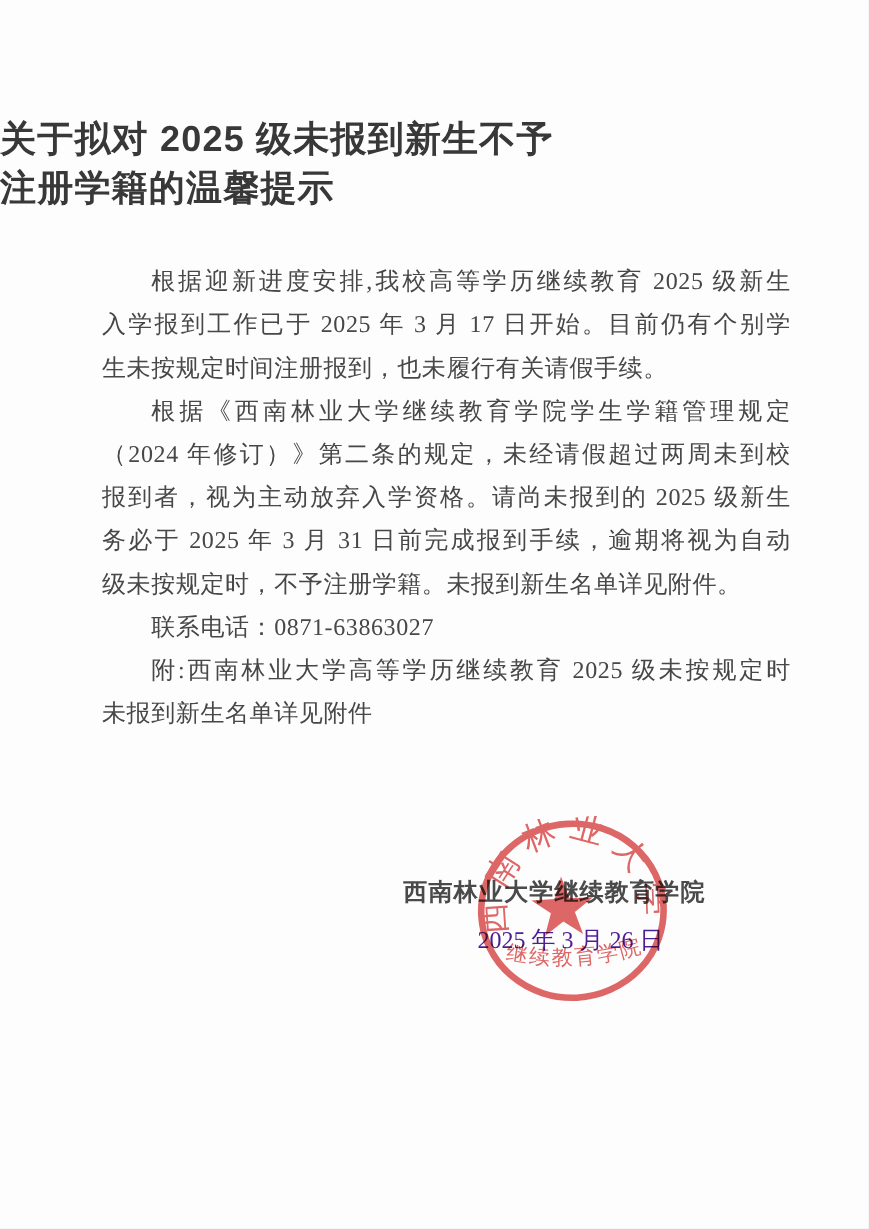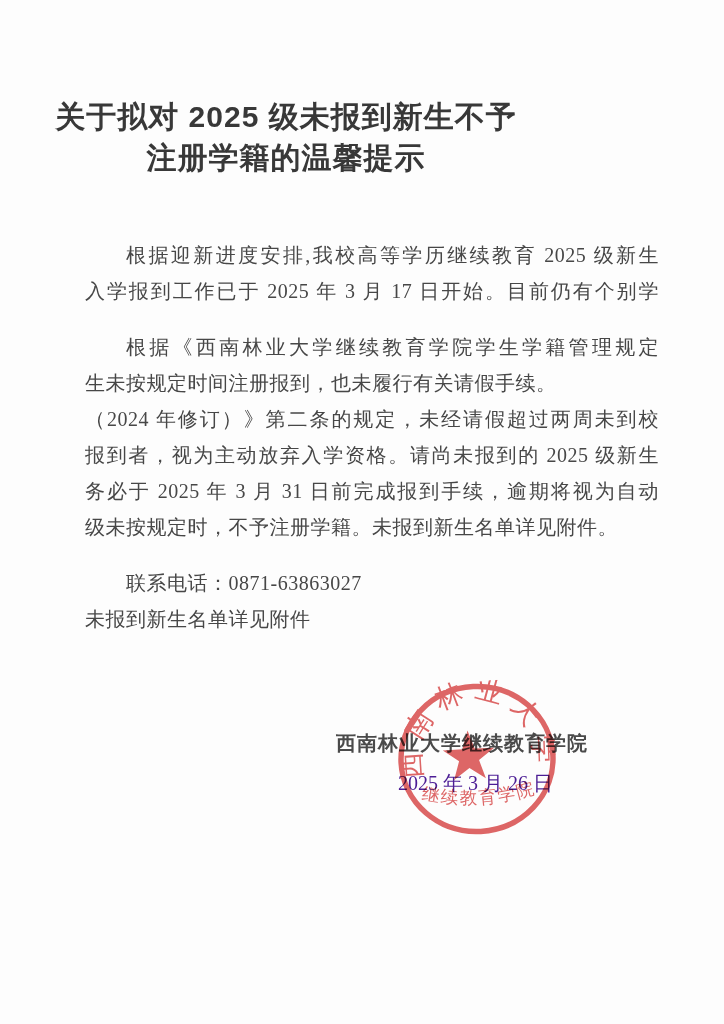--- a/index.html
+++ b/index.html
@@ -10,21 +10,21 @@
     margin: 0 auto;
     background: #fdfdfd;
     overflow: hidden;
     font-family: "Liberation Serif", serif;
   }
   .title {
     position: absolute;
     top: 96px;
     left: 0;
     width: 572px;
-    text-align: center;
+    text-align: left;
     font-family: "Liberation Sans", sans-serif;
     font-weight: 700;
     font-size: 30px;
     line-height: 41px;
     color: #383838;
     letter-spacing: 1px;
   }
   .body-text {
     position: absolute;
     top: 217px;
@@ -33,21 +33,21 @@
     font-size: 20px;
     color: #474747;
     letter-spacing: 0.5px;
   }
   .ln {
     height: 36px;
     line-height: 36px;
     text-align: left;
   }
   .ln.fill { text-align: justify; text-align-last: justify; }
-  .ln.indent { padding-left: 41px; margin-top: 20px; }
+  .ln.indent { padding-left: 41px; }
   .sig-org {
     position: absolute;
     top: 730px;
     left: 336px;
     font-size: 20px;
     color: #4a4a4a;
     letter-spacing: 1px;
     z-index: 1;
     font-weight: bold;
   }
@@ -77,27 +77,28 @@
 <div class="page">
 
   <div class="title">
     <div>关于拟对 2025 级未报到新生不予</div>
     <div>注册学籍的温馨提示</div>
   </div>
 
   <div class="body-text">
     <div class="ln indent fill">根据迎新进度安排,我校高等学历继续教育 2025 级新生</div>
     <div class="ln fill">入学报到工作已于 2025 年 3 月 17 日开始。目前仍有个别学</div>
+    <div class="ln">生未按规定时间注册报到，也未履行有关请假手续。</div>
     <div class="ln indent fill">根据《西南林业大学继续教育学院学生学籍管理规定</div>
-    <div class="ln">生未按规定时间注册报到，也未履行有关请假手续。</div>
     <div class="ln fill">（2024 年修订）》第二条的规定，未经请假超过两周未到校</div>
     <div class="ln fill">报到者，视为主动放弃入学资格。请尚未报到的 2025 级新生</div>
     <div class="ln fill">务必于 2025 年 3 月 31 日前完成报到手续，逾期将视为自动</div>
     <div class="ln">级未按规定时，不予注册学籍。未报到新生名单详见附件。</div>
     <div class="ln indent">联系电话：0871-63863027</div>
+    <div class="ln indent fill">附:西南林业大学高等学历继续教育 2025 级未按规定时</div>
     <div class="ln">未报到新生名单详见附件</div>
   </div>
 
   <div class="sig-org">西南林业大学继续教育学院</div>
   <div class="sig-date">2025 年 3 月 26 日</div>
 
   <svg class="seal" viewBox="0 0 164 156" xmlns="http://www.w3.org/2000/svg">
     <defs>
       <path id="ringPath" d="M 29.4 97.2 A 57 57 0 1 1 134.6 97.2" fill="none"></path>
       <path id="botPath" d="M 24 115 Q 82 130 140 115" fill="none"></path>

